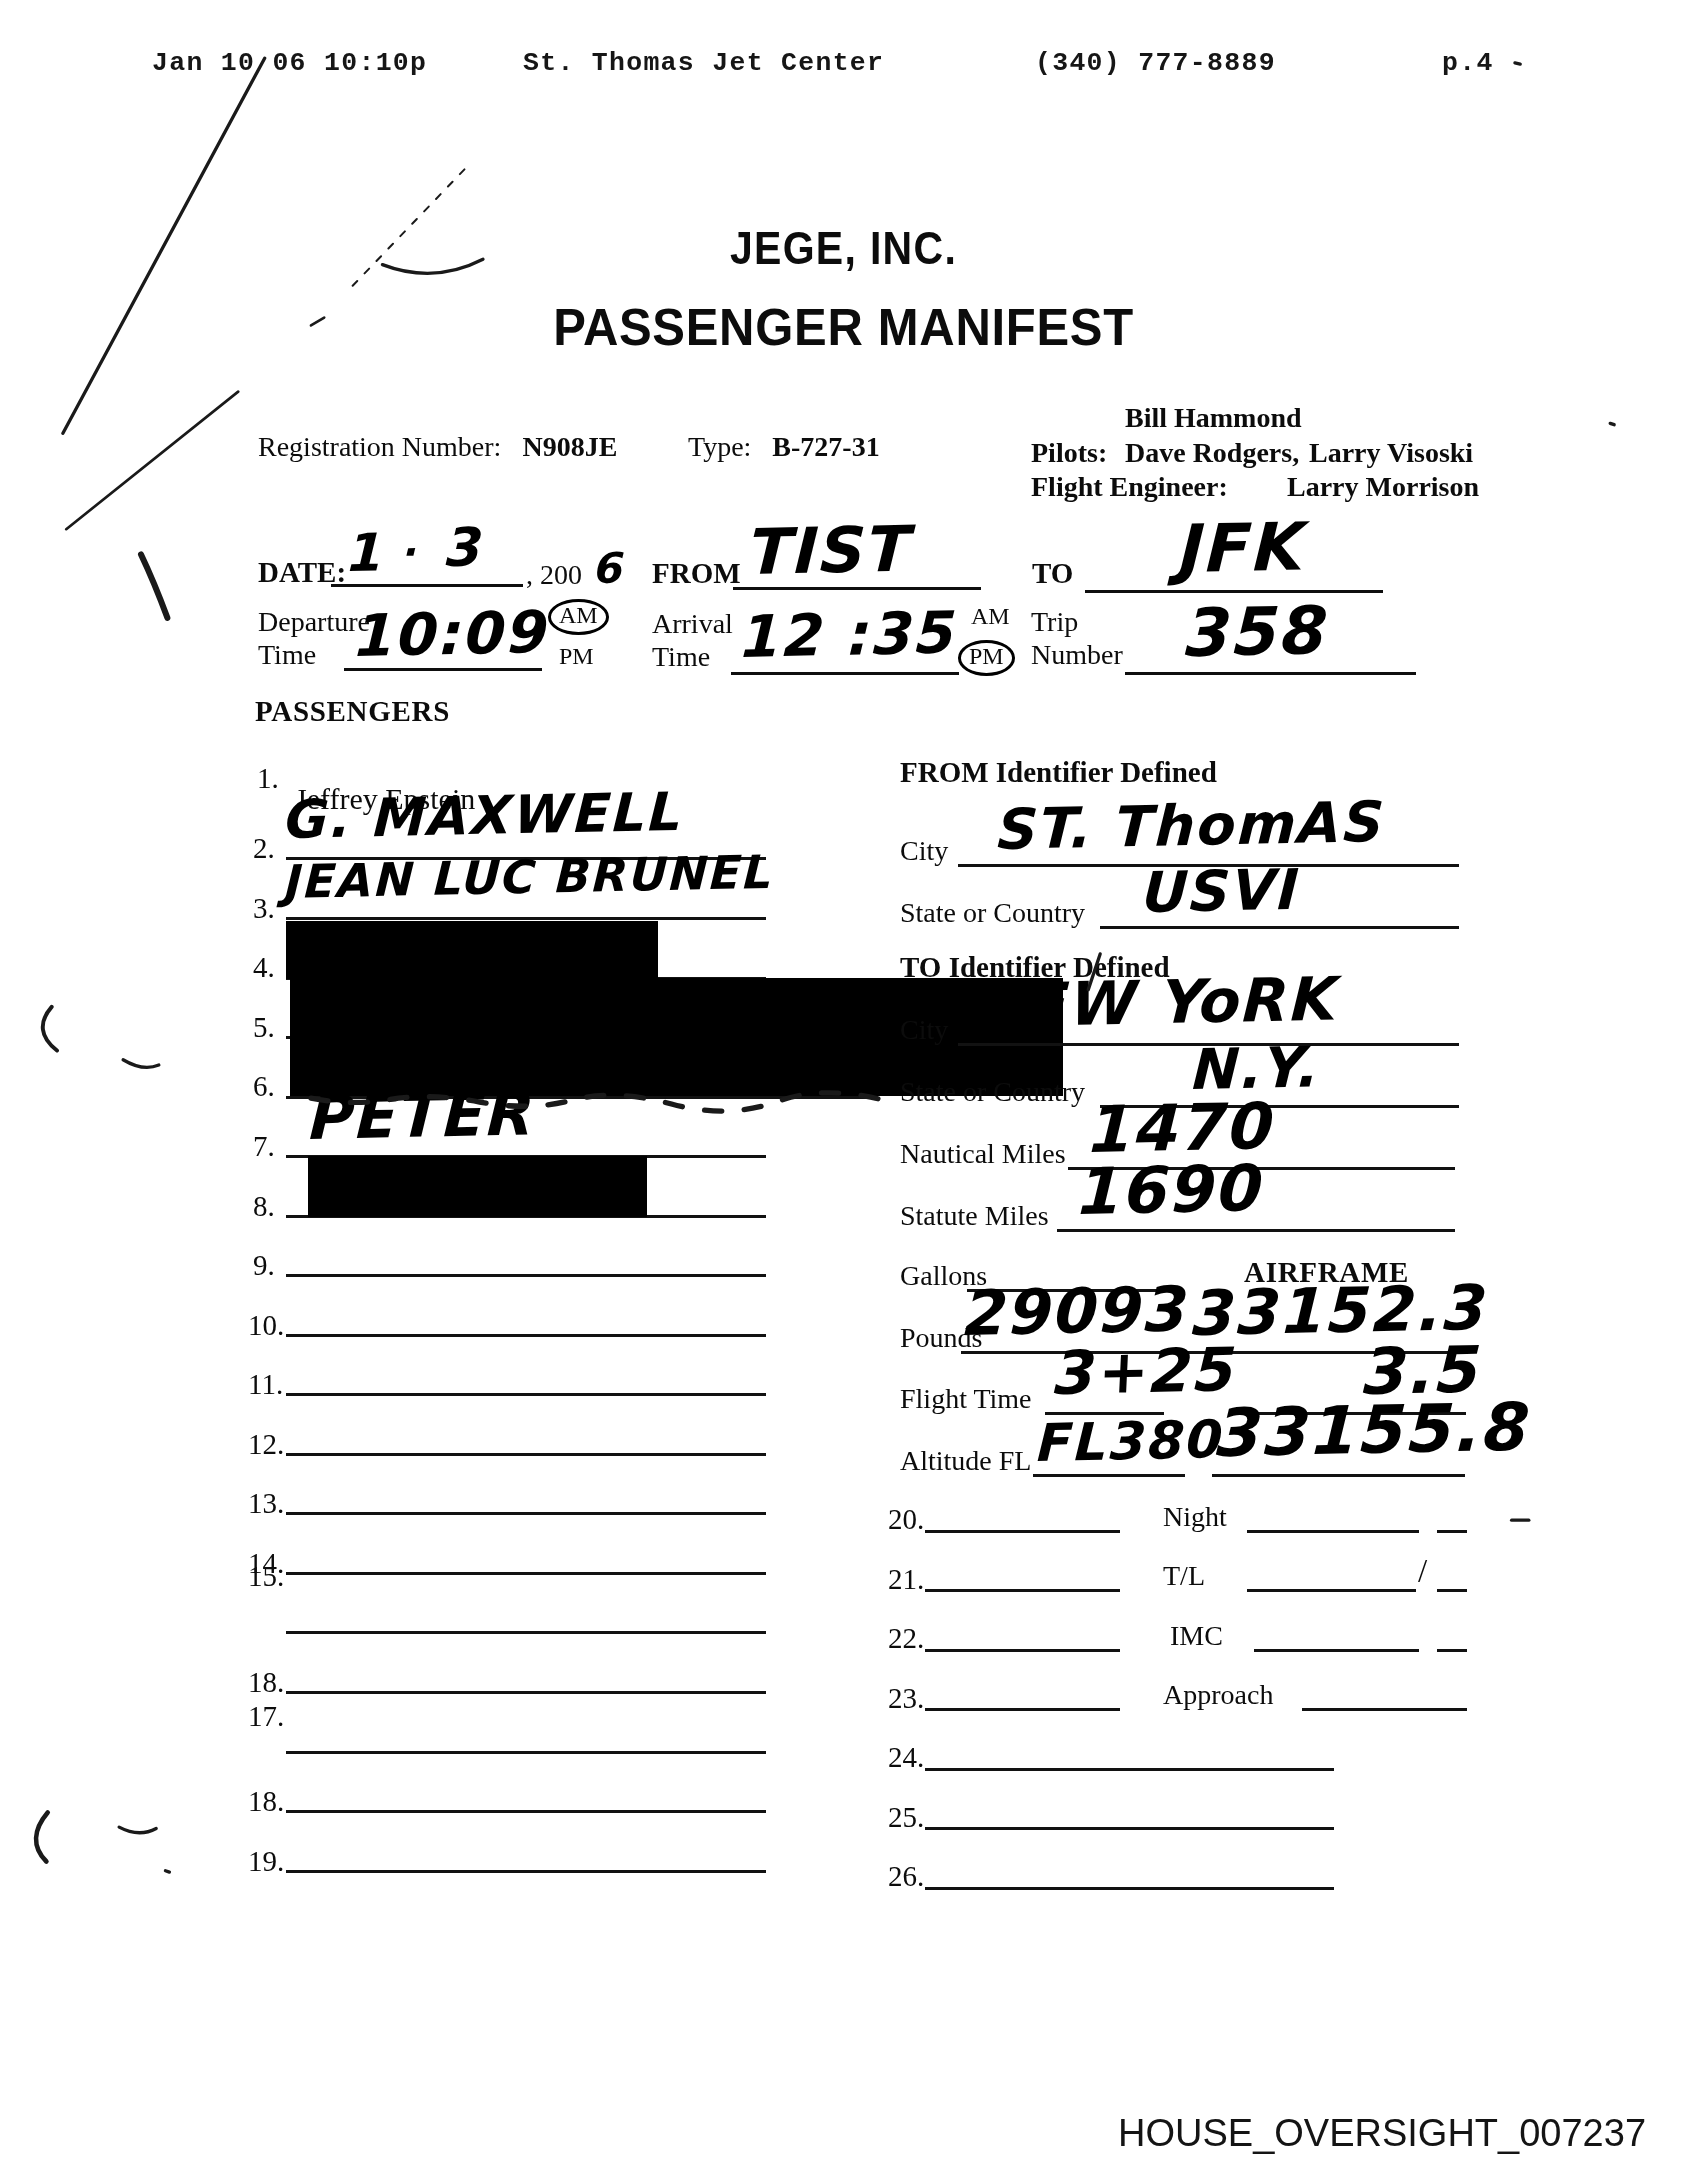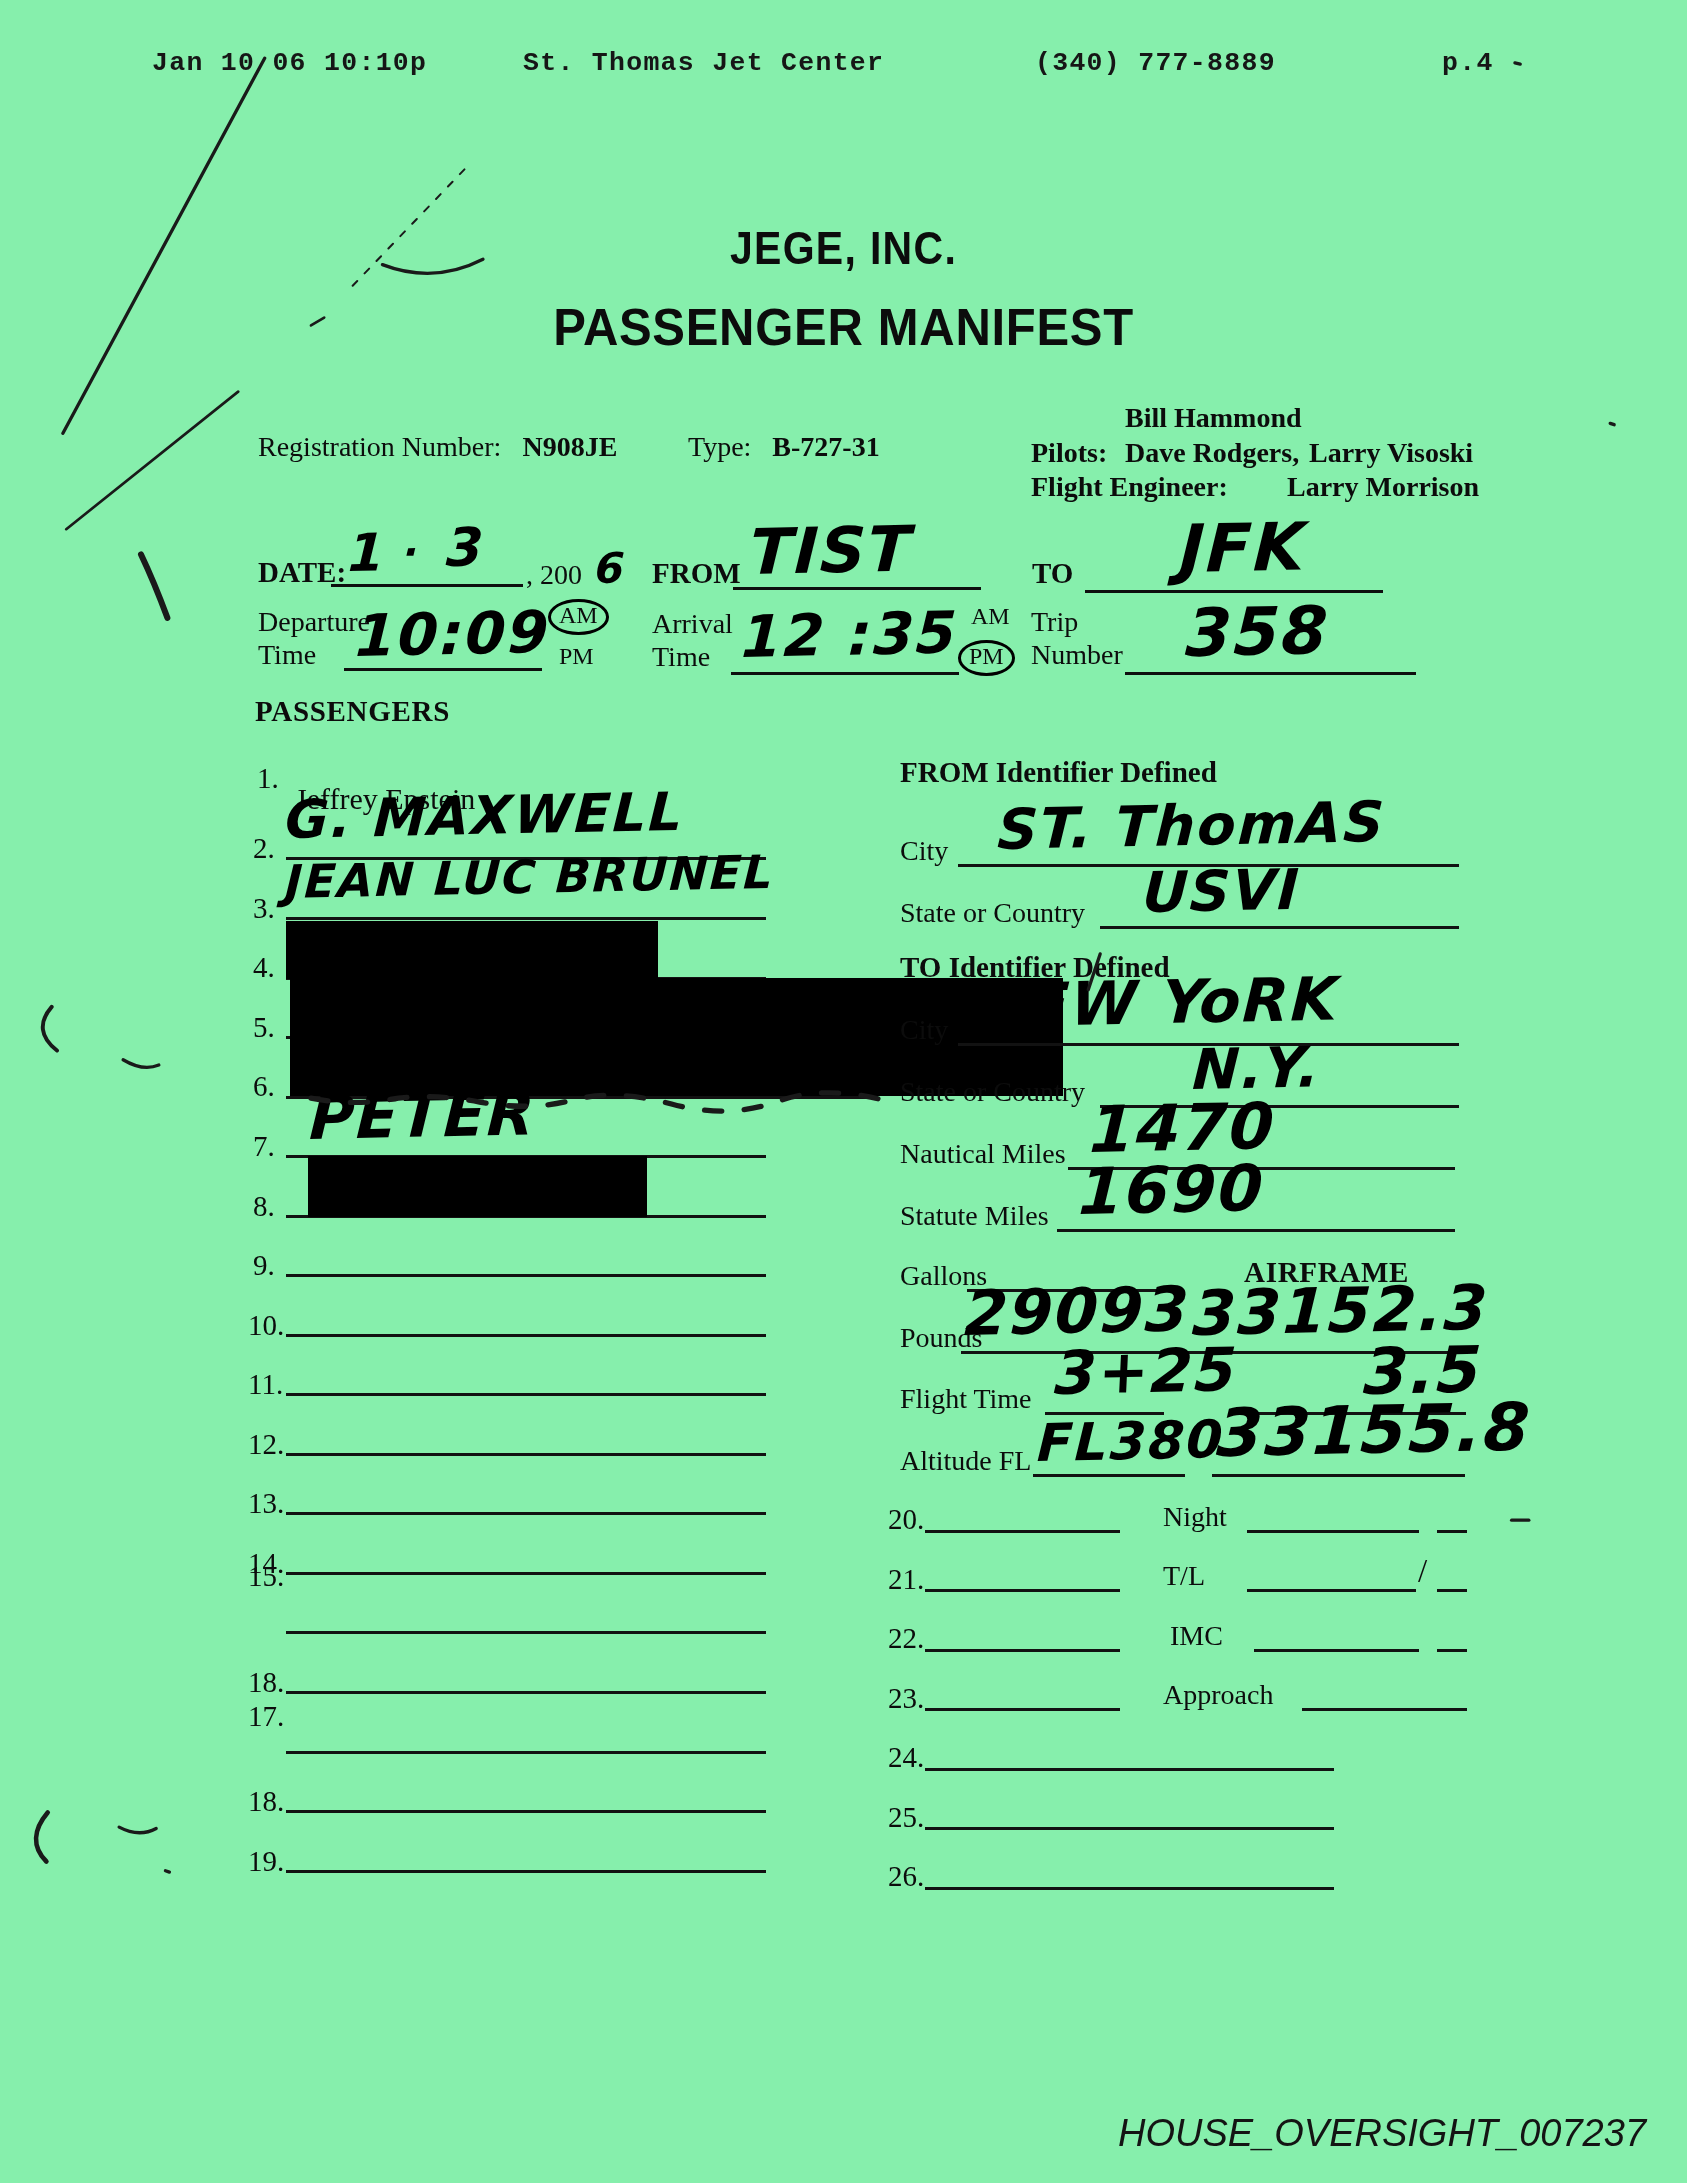--- a/index.html
+++ b/index.html
@@ -1,16 +1,16 @@
 <!DOCTYPE html>
 <html style="font-size:10.6px"><head>
 <meta charset="utf-8">
 <style>
   html,body{margin:0;padding:0;background:#888;}
-  .page{position:relative;width:1687px;height:2183px;background:#86efac;
+  .page{position:relative;width:1687px;height:2183px;background:#ffffff;
         font-family:"Liberation Serif",serif;color:#0c0c0c;overflow:hidden;}
   .abs{position:absolute;}
   .mono{font-family:"Liberation Mono",monospace;font-weight:700;font-size:26.5px;letter-spacing:1.3px;color:#161616;}
   .t1{font-family:"Liberation Sans",sans-serif;font-weight:700;font-size:41px;letter-spacing:1.3px;transform:scaleY(1.12);}
   .t2{font-family:"Liberation Sans",sans-serif;font-weight:700;font-size:49px;letter-spacing:0.7px;transform:scaleY(1.05);}
   .lbl{font-size:28px;}
   .sm{font-size:24px;}
   .b{font-weight:700;}
   .ul{position:absolute;height:2.6px;background:#121212;}
   .ul5{position:absolute;height:3.3px;background:#0e0e0e;}
@@ -224,21 +224,21 @@
     <div class="ul" style="left:1302px;top:1708px;width:165px;"></div>
 
     <span class="abs num" style="left:888px;top:1741px;">24.</span>
     <div class="ul" style="left:925px;top:1768px;width:409px;"></div>
     <span class="abs num" style="left:888px;top:1801px;">25.</span>
     <div class="ul" style="left:925px;top:1827px;width:409px;"></div>
     <span class="abs num" style="left:888px;top:1860px;">26.</span>
     <div class="ul" style="left:925px;top:1887px;width:409px;"></div>
   </div>
 
-  <div class="abs" style="left:1118px;top:2112px;font-family:'Liberation Sans',sans-serif;font-size:38px;color:#141414;font-style:italic;">HOUSE_OVERSIGHT_007237</div>
+  <div class="abs" style="left:1118px;top:2112px;font-family:'Liberation Sans',sans-serif;font-size:38px;color:#141414;">HOUSE_OVERSIGHT_007237</div>
 
   <svg class="abs" style="left:0;top:0;pointer-events:none;" width="1687" height="2183" viewBox="0 0 2550 3300">
     <g stroke="#1a1a1a" fill="none" stroke-linecap="round">
       <path d="M95,655 L400,88" stroke-width="5"></path>
       <path d="M100,800 L360,592" stroke-width="4"></path>
       <path d="M213,838 q20,42 40,96" stroke-width="9"></path>
       <path d="M533,432 L703,255" stroke-width="3" stroke-dasharray="10 16"></path>
       <path d="M470,492 l20,-12" stroke-width="4"></path>
       <path d="M578,400 q78,30 152,-8" stroke-width="5"></path>
       <path d="M78,1522 C58,1545 60,1568 86,1588" stroke-width="6"></path>

